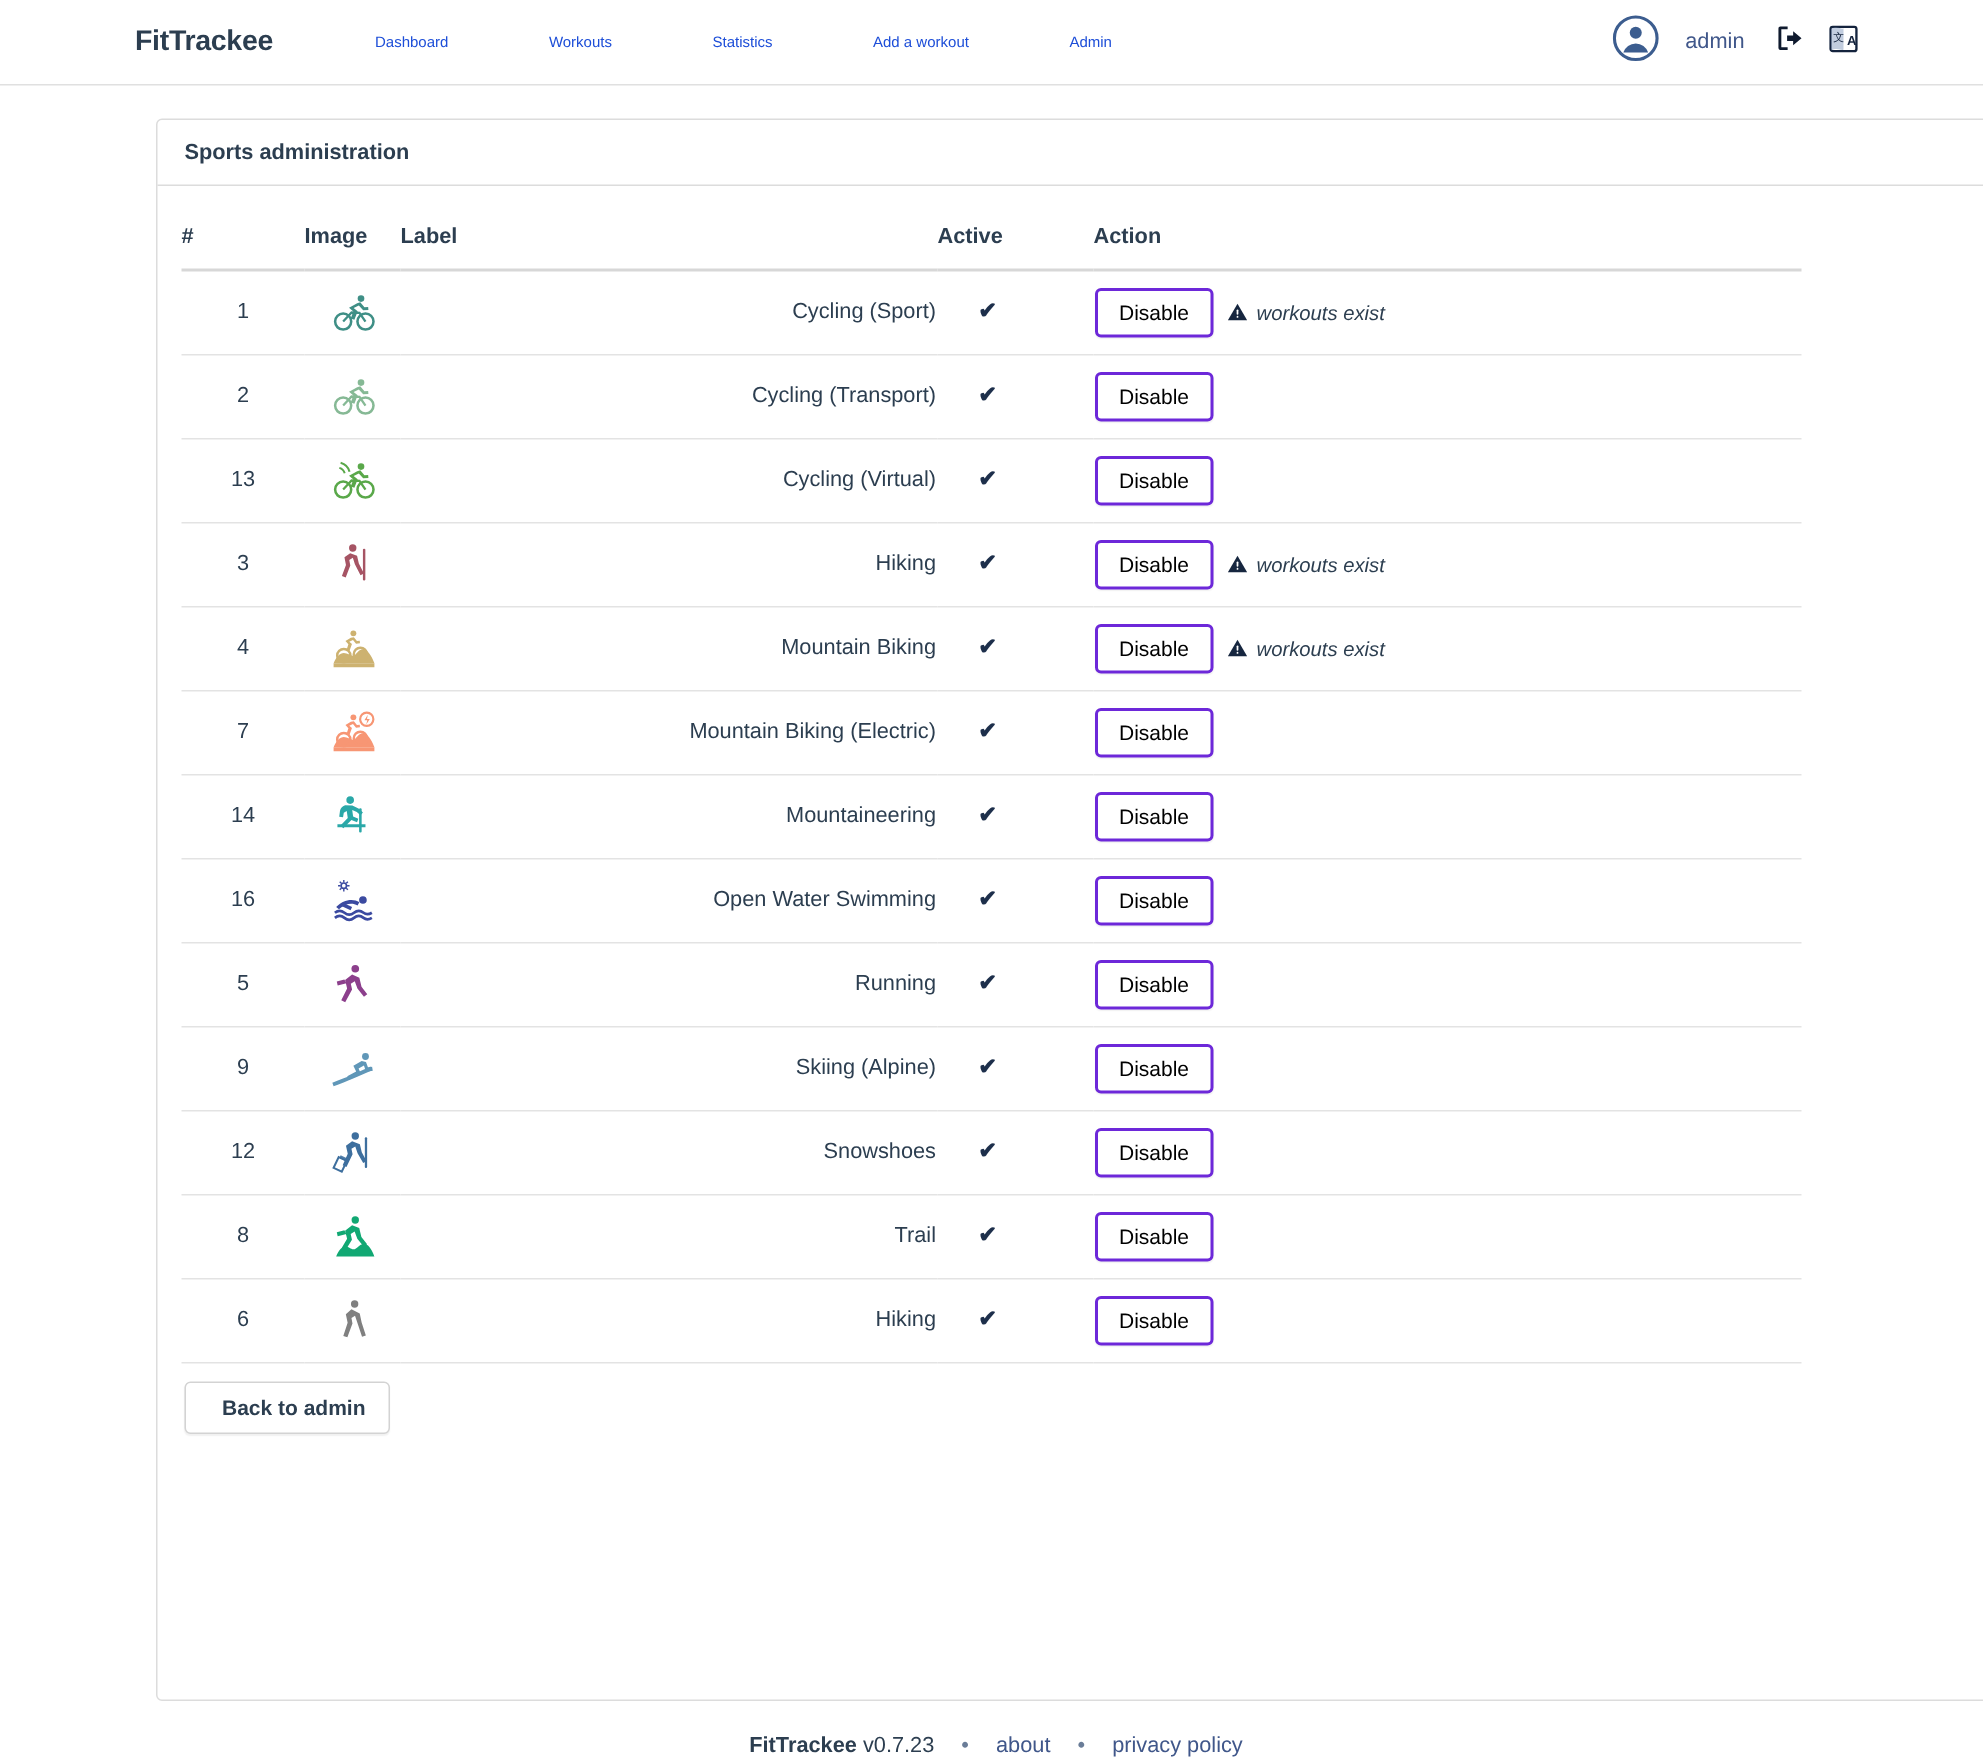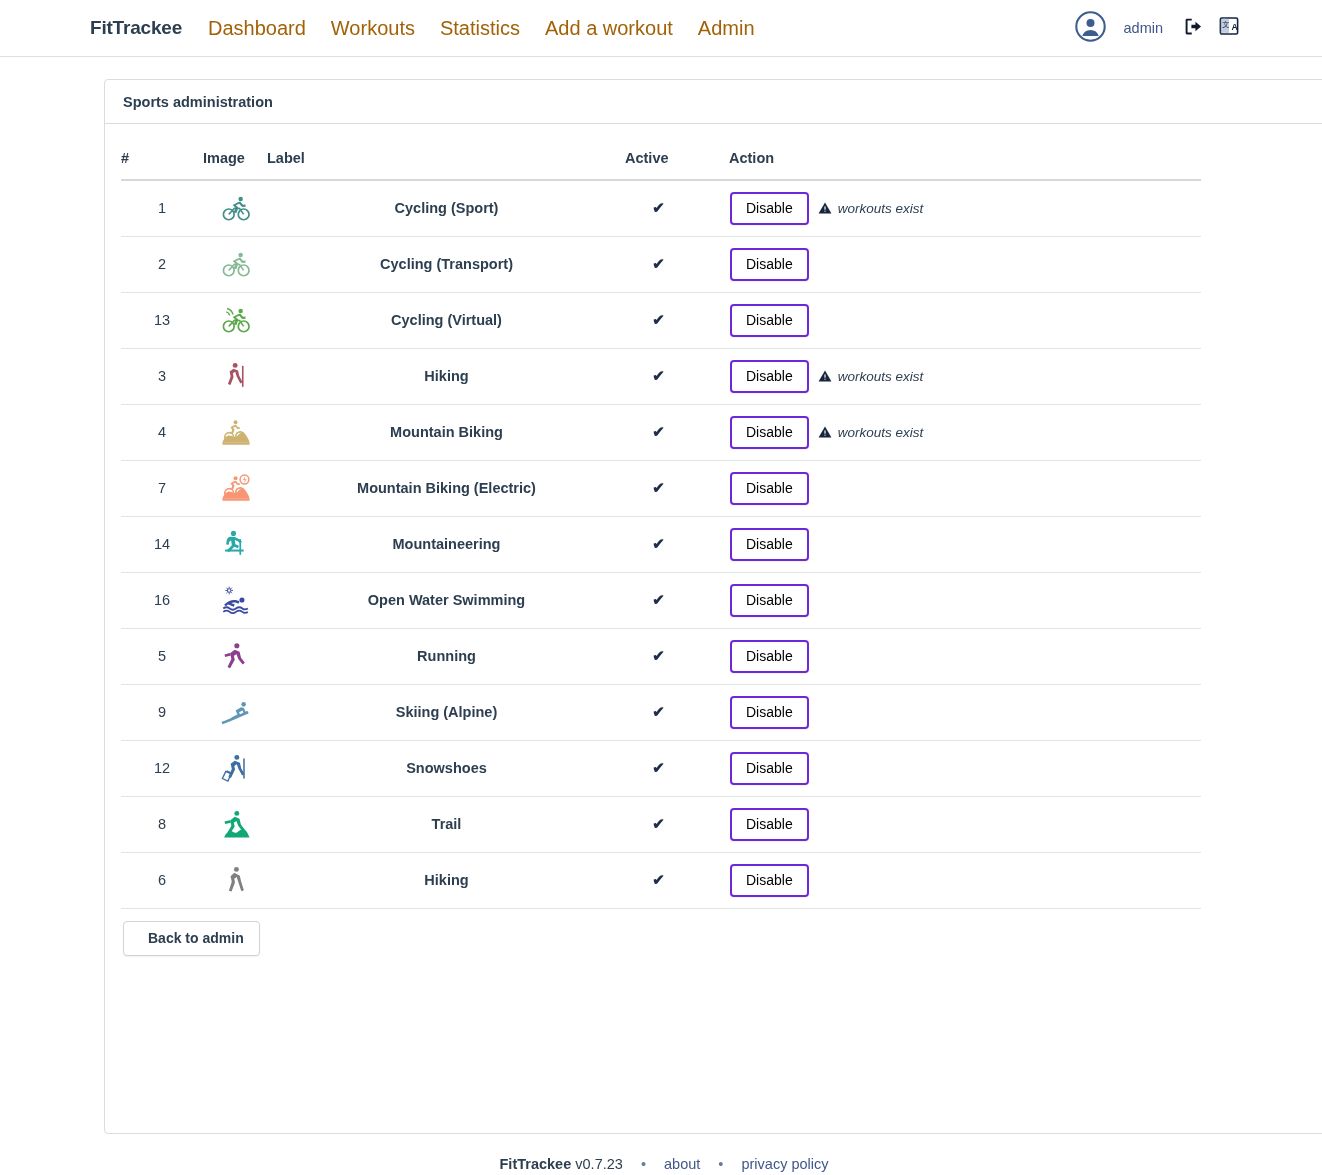--- a/index.html
+++ b/index.html
@@ -29,24 +29,25 @@
     margin-right: 26px;
     text-decoration: none;
     white-space: nowrap;
   }
   .nav-links {
     display: flex;
     align-items: center;
     gap: 25px;
   }
   .nav-link {
-    font-size: 20px;
-    color: #a16207;
+    font-size: 10px;
+    color: #1d4ed8;
     text-decoration: none;
     white-space: nowrap;
+    margin-left: 42px;
   }
   .nav-right {
     margin-left: auto;
     display: flex;
     align-items: center;
     gap: 14px;
   }
   .avatar-icon { display: block; }
   .user-name {
     font-size: 14.5px;
@@ -107,21 +108,21 @@
 
   table.sports tbody td {
     border-bottom: 1px solid #e3e3e3;
     height: 56px;
     vertical-align: middle;
     font-size: 14.5px;
     color: #2c3e50;
   }
   td.num    { text-align: center; }
   td.img    { text-align: center; padding-left: 2px; }
-  td.label  { text-align: center; padding-left: 2px; font-weight: bold; }
+  td.label  { text-align: right; padding-left: 2px; }
   td.active { text-align: center; padding-right: 38px; }
   td.action { text-align: left; }
 
   .sport-icon { display: inline-block; vertical-align: middle; }
 
   .check {
     font-size: 15px;
     color: #1d2f4b;
     font-weight: bold;
     line-height: 1;

